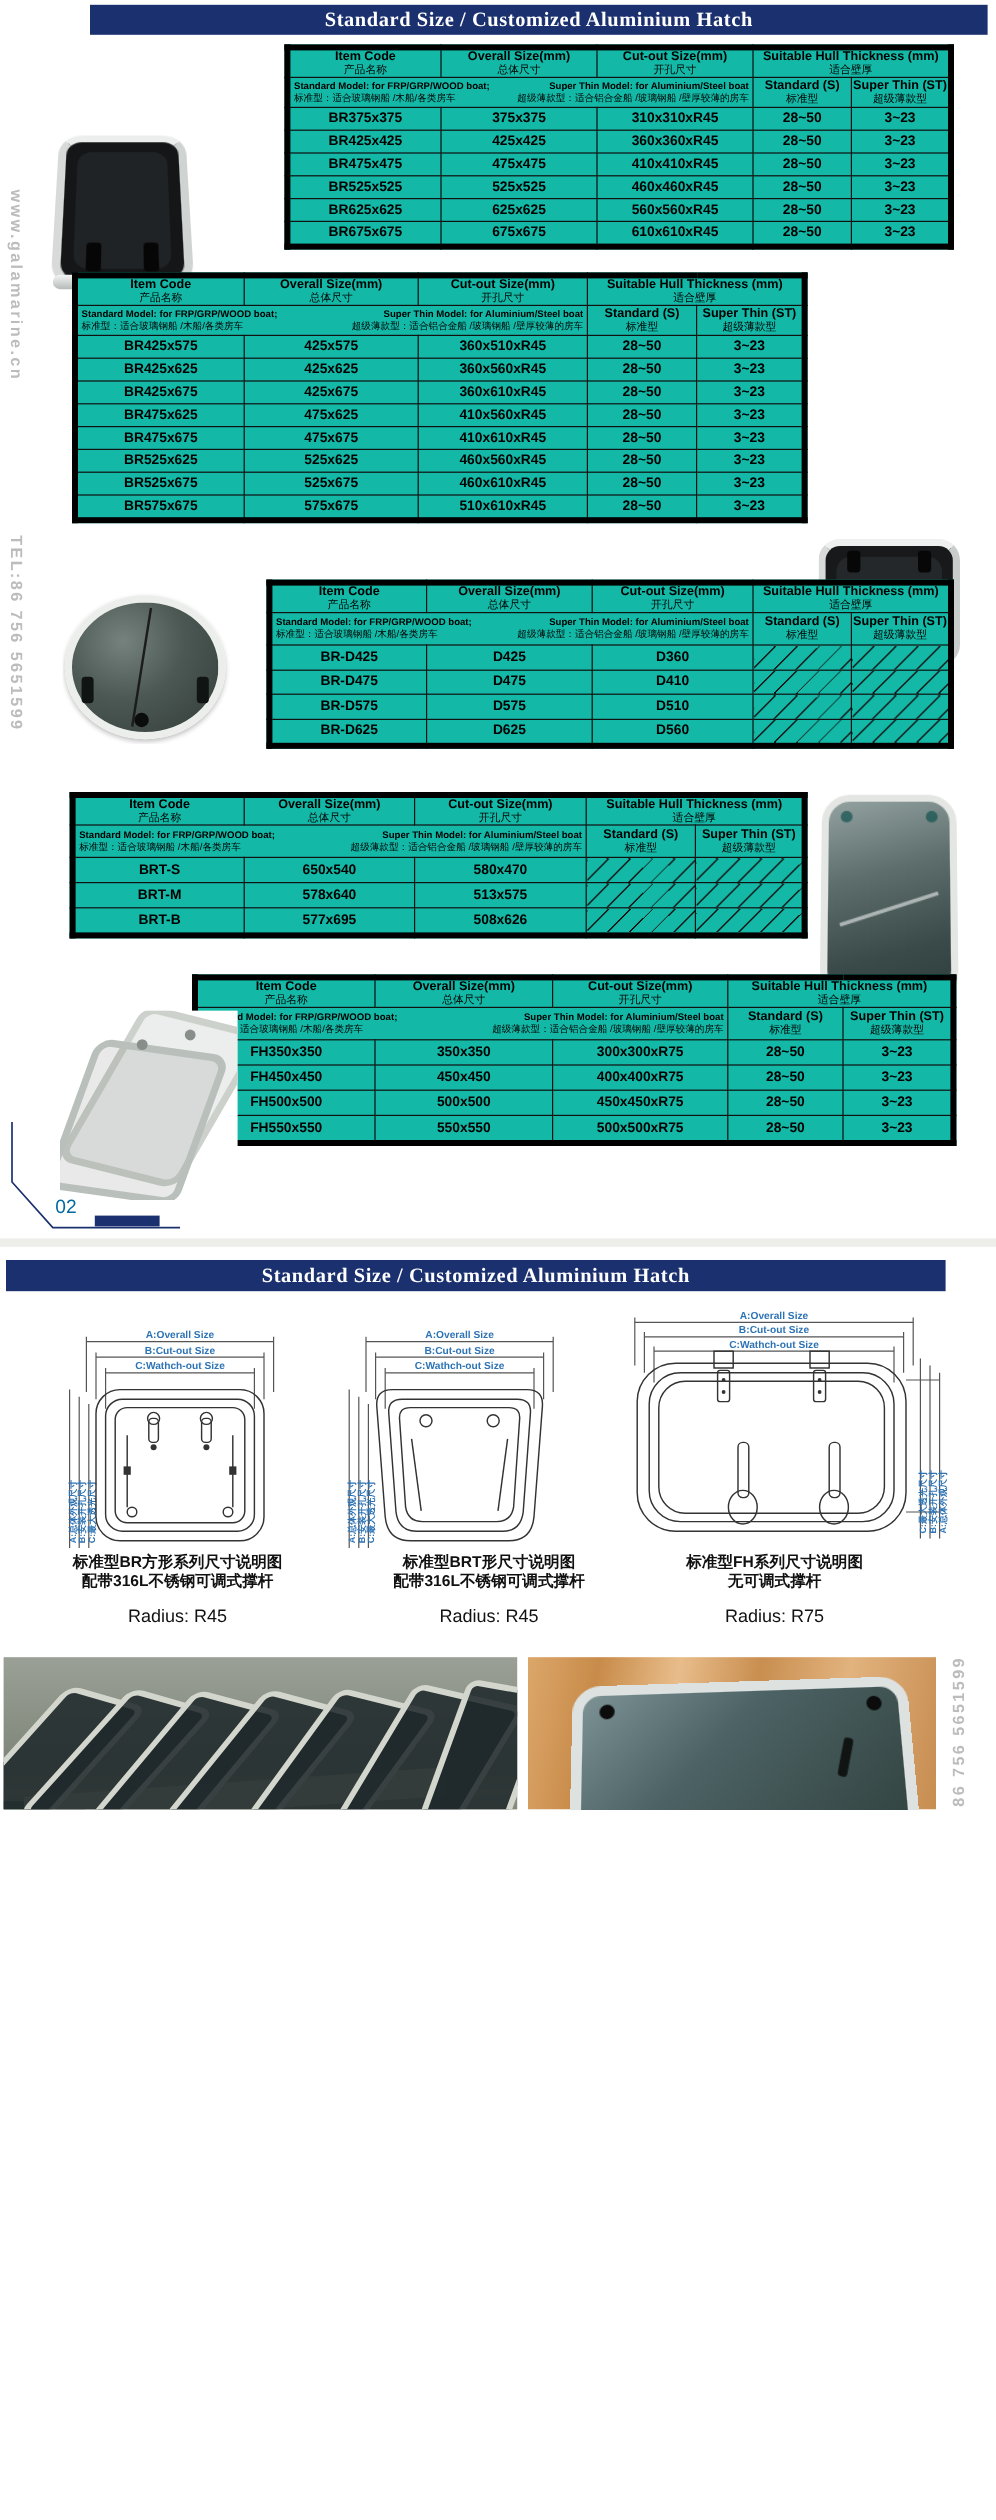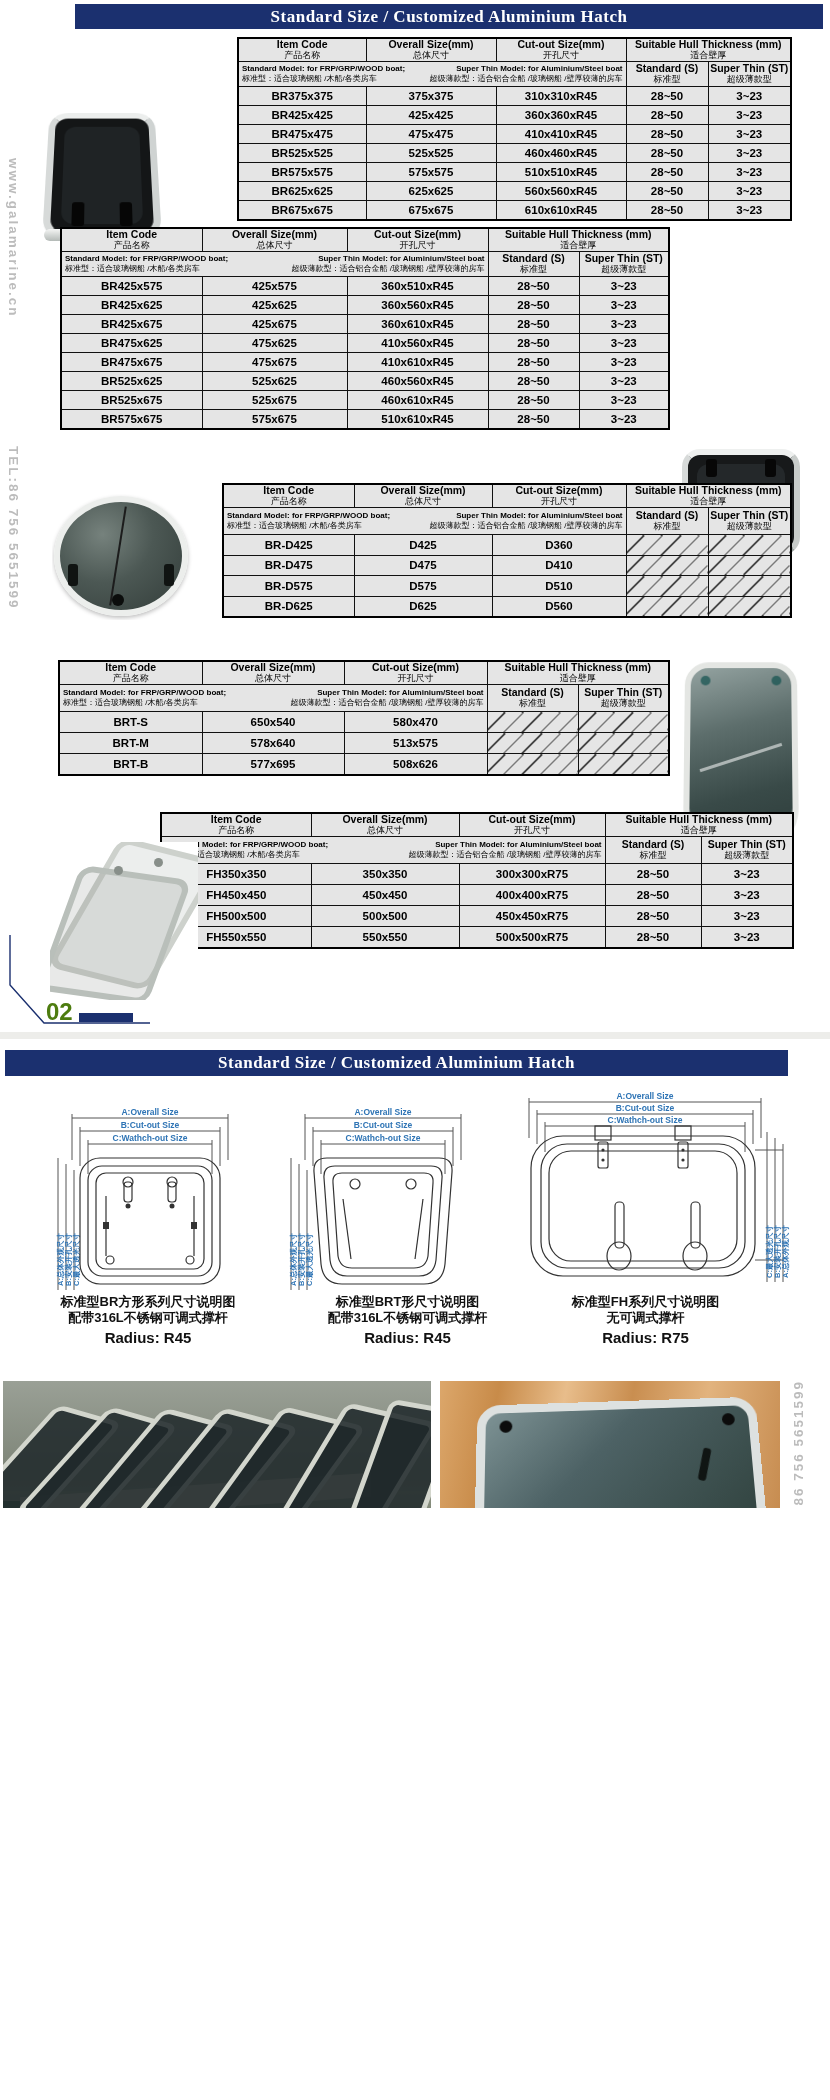--- a/index.html
+++ b/index.html
@@ -6,58 +6,58 @@
   .page{position:relative;width:830px;height:1508px;background:#ffffff;
         font-family:"Liberation Sans",sans-serif;overflow:hidden}
 
   
   .bar{position:absolute;background:#1b306f;color:#fff;text-align:center;
        font-family:"Liberation Serif",serif;font-weight:bold;letter-spacing:.5px}
   .bar1{left:75px;top:4px;width:748px;height:25px;font-size:17px;line-height:25px}
   .bar2{left:5px;top:1050px;width:783px;height:26px;font-size:17px;line-height:26px}
 
   
-  table.tbl{position:absolute;border-collapse:collapse;table-layout:fixed;background:#e5e5e5;
-            border:2px solid #000000}
+  table.tbl{position:absolute;border-collapse:collapse;table-layout:fixed;background:#14b8a6;
+            border:5px solid #000000}
   .tbl th,.tbl td{border:1px solid #111;text-align:center;vertical-align:middle;padding:0;overflow:hidden}
   .tbl thead tr.hr th{height:22px}
   .tbl .en{font-weight:bold;font-size:10.5px;line-height:11px;color:#000}
   .tbl .zh{font-weight:normal;font-size:9px;line-height:11px;color:#000}
   .tbl tr.note td{height:24px}
   .tbl tr.note .l{display:flex;justify-content:space-between;padding:0 3px;font-size:8px;line-height:10px;color:#000}
   .tbl tr.note .l .b{font-weight:bold;white-space:nowrap}
   .tbl tbody td{font-weight:bold;font-size:11.5px;height:18px;color:#000}
   .t-lg tr.note td{height:26px}
   .t-lg tbody td{height:19.5px}
   .t-xl tbody td{height:20px}
   td.slash{background:repeating-linear-gradient(135deg,transparent 0 12px,#111 12px 13px)}
 
   
   .vtext{position:absolute;color:#bcbcbc;font-weight:bold;font-size:13.5px;letter-spacing:2px;
          writing-mode:vertical-rl;white-space:nowrap}
   .vflip{transform:rotate(180deg)}
 
   
-  .mark-num{position:absolute;color:#4d7c0f;font-size:24px;font-weight:bold}
+  .mark-num{position:absolute;color:#0369a1;font-size:16px;font-weight:normal}
   .mark-bar{position:absolute;background:#1b306f}
   .mark-svg{position:absolute}
 
   
   .band{position:absolute;left:0;width:830px;background:#ededea}
 
   
   .dsvg{position:absolute}
   .dln{stroke:#555;stroke-width:1;fill:none}
   .dfr{stroke:#333;stroke-width:1.2;fill:none}
   .dfl{fill:#333}
   .bl{fill:#2e74b5;font-size:8.5px;font-weight:bold;font-family:"Liberation Sans",sans-serif}
   .blv{fill:#2e74b5;font-size:7.5px;font-weight:bold;font-family:"Liberation Sans",sans-serif}
   .cap{position:absolute;text-align:center;color:#111}
   .cap .c1,.cap .c2{font-weight:bold;font-size:13px;line-height:16px}
-  .cap .cr{font-size:15px;font-weight:700;line-height:19px;margin-top:2px}
+  .cap .cr{font-size:15px;font-weight:400;line-height:19px;margin-top:12px}
 
   
   .ph{position:absolute;overflow:hidden;background:#fff}
   .wood{background:linear-gradient(100deg,#dca76b 0%,#c88b49 16%,#e8bd8b 34%,#c98e50 52%,#e2b37e 72%,#c3874a 100%)}
   .fact{background:linear-gradient(180deg,#9aa096 0%,#7e8578 45%,#a79f8d 80%,#908a7a 100%)}
   .dec{position:absolute}
   .fr{position:absolute;border:5px solid #d3d6cd;border-radius:10px;background:rgba(30,40,42,.86)}
   .ring{position:absolute;border:7px solid #dcded8;border-radius:50%;background:rgba(28,36,34,.85)}
 </style>
 </head>
@@ -148,27 +148,20 @@
           <td>BR475x475</td>
           <td>475x475</td>
           <td>410x410xR45</td>
           <td>28~50</td>
           <td>3~23</td>
         </tr>
         <tr>
           <td>BR525x525</td>
           <td>525x525</td>
           <td>460x460xR45</td>
-          <td>28~50</td>
-          <td>3~23</td>
-        </tr>
-        <tr>
-          <td>BR575x575</td>
-          <td>575x575</td>
-          <td>510x510xR45</td>
           <td>28~50</td>
           <td>3~23</td>
         </tr>
         <tr>
           <td>BR625x625</td>
           <td>625x625</td>
           <td>560x560xR45</td>
           <td>28~50</td>
           <td>3~23</td>
         </tr>

